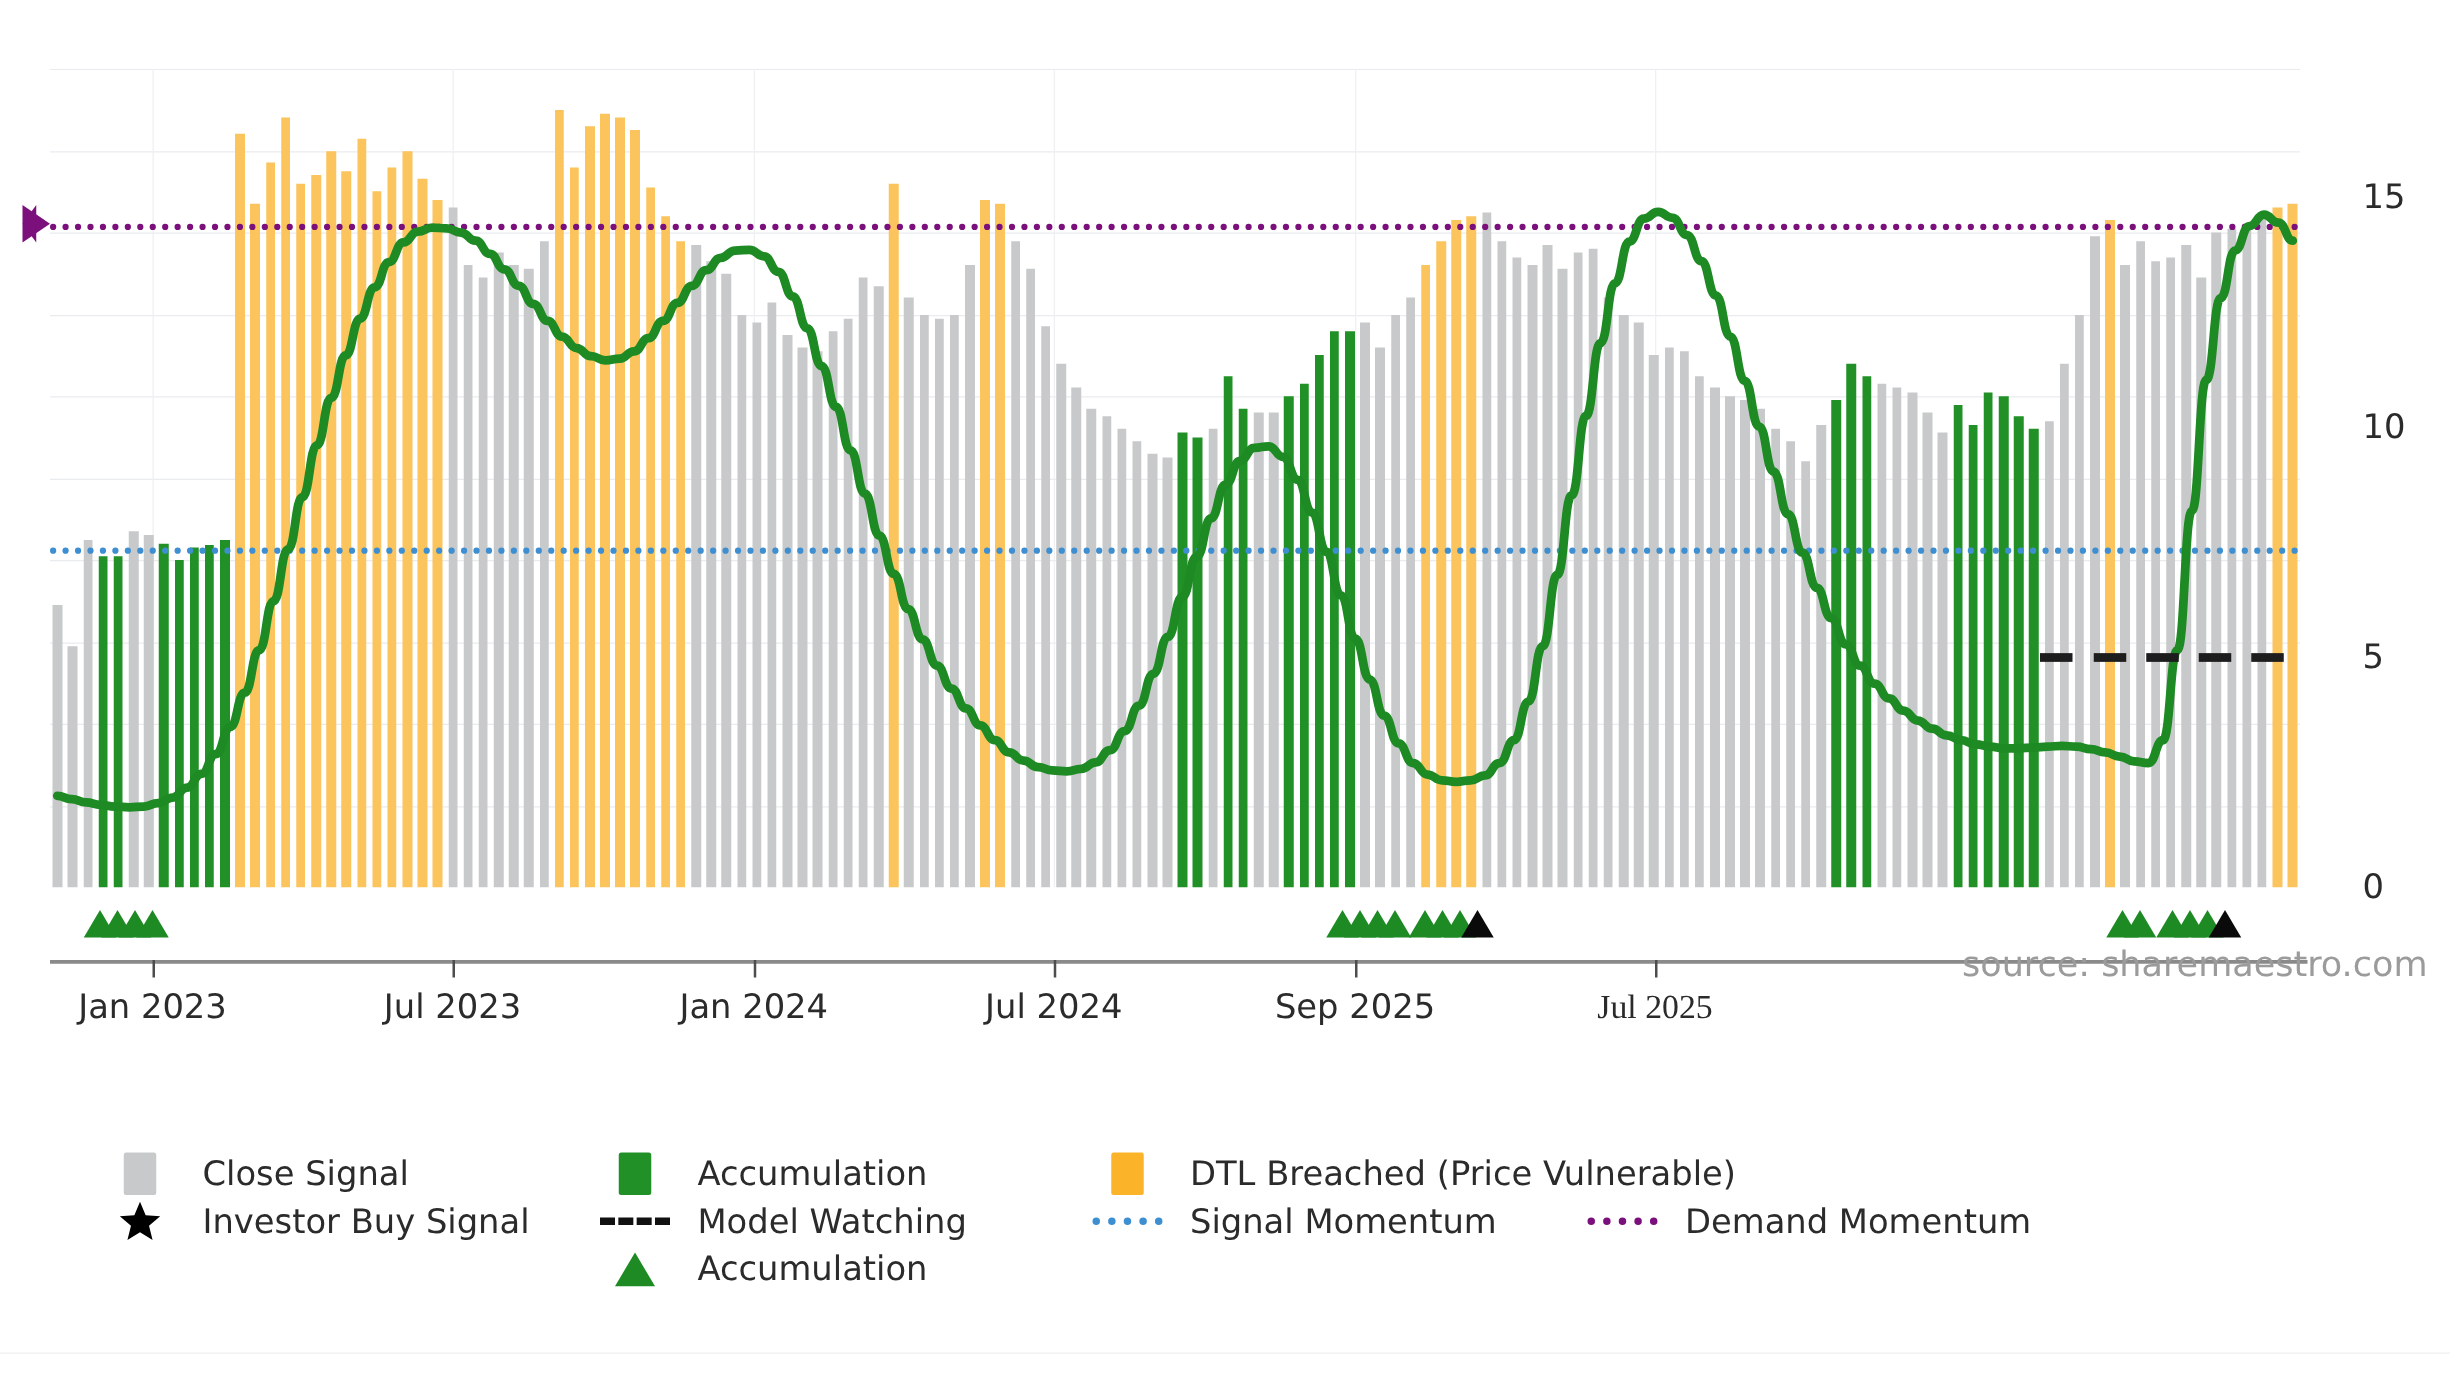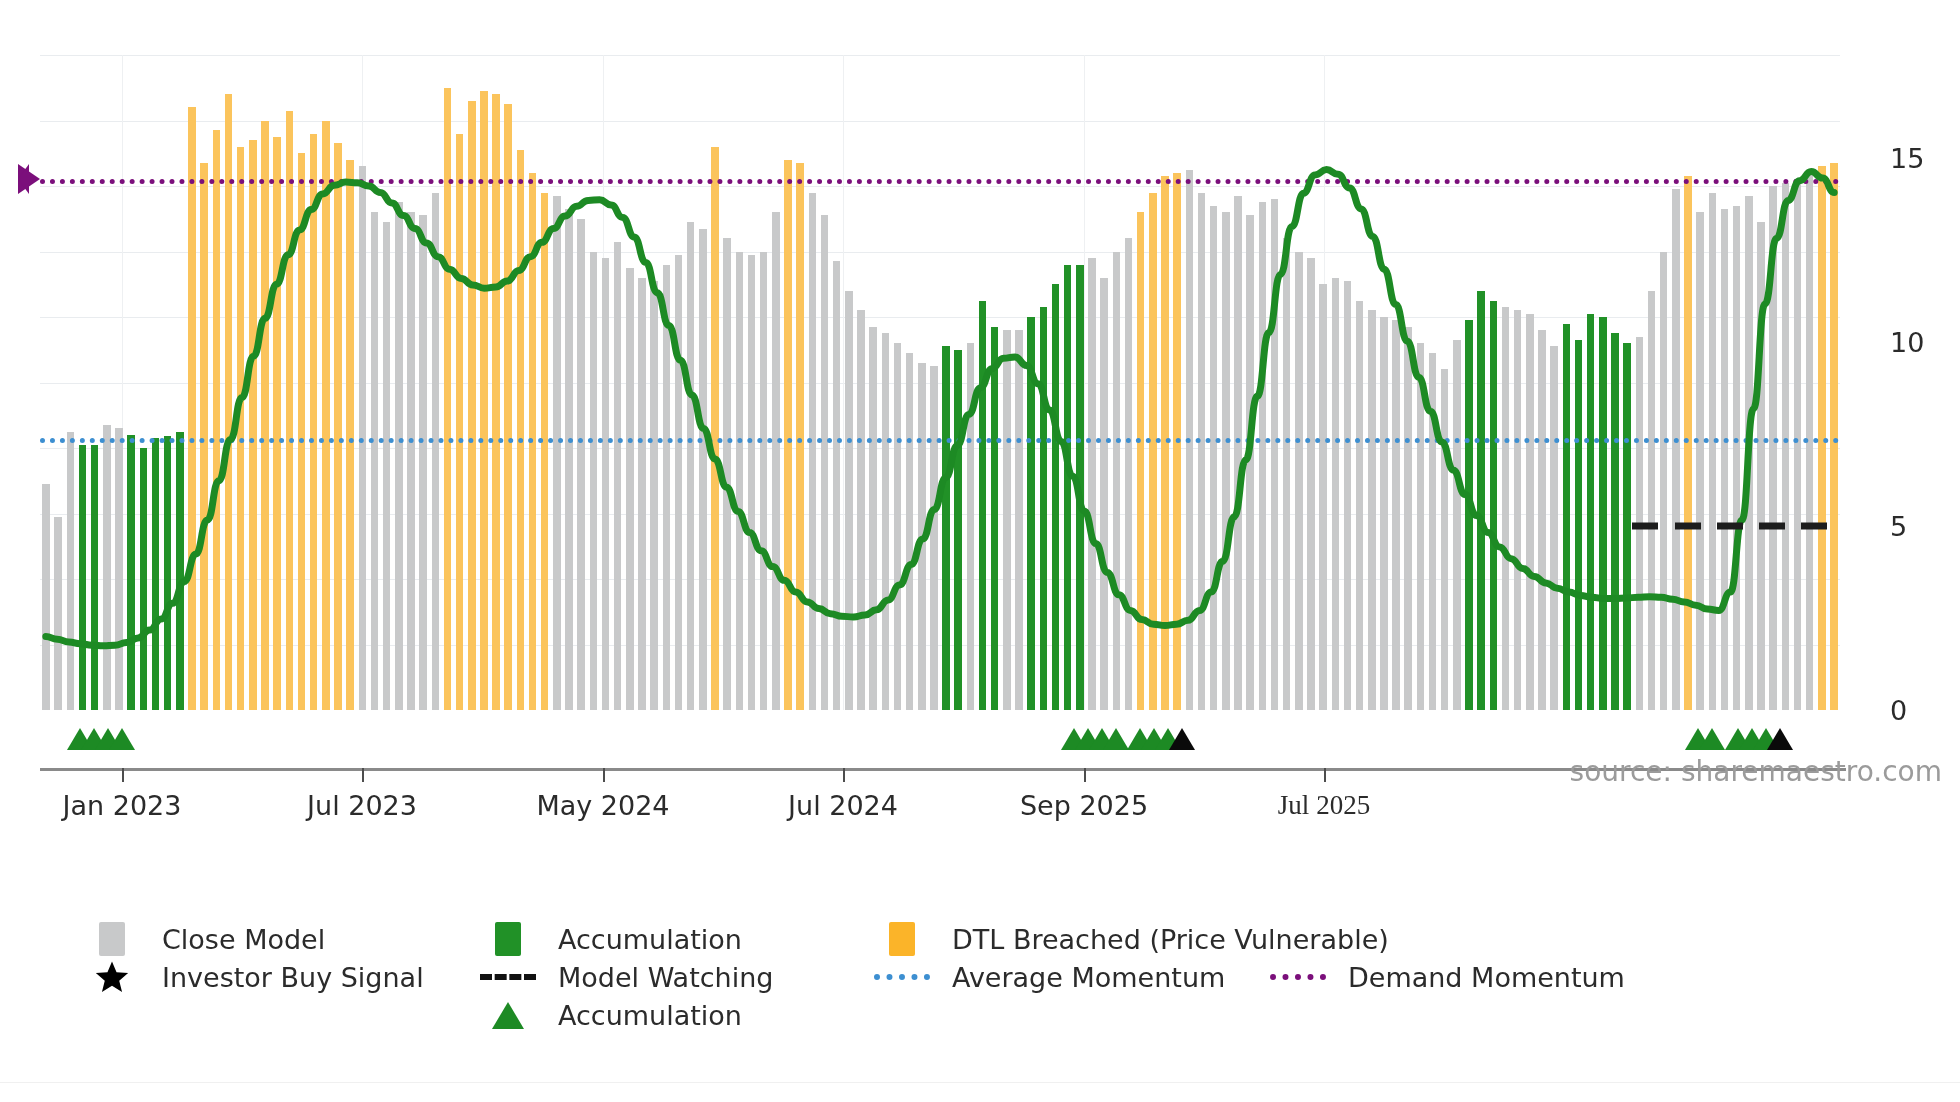--- a/index.html
+++ b/index.html
@@ -269,21 +269,21 @@
     <div class="diamond" id="demand-diamond" style="top: 124.45px; left: 0px;"></div>
   </div>
 
   <div id="xaxis"></div>
   <div id="xticks">
       <div class="xtick" style="left: 122px;"></div>
       <div class="xlabel" style="left: 122px;">Jan 2023</div>
       <div class="xtick" style="left: 362px;"></div>
       <div class="xlabel" style="left: 362px;">Jul 2023</div>
       <div class="xtick" style="left: 603px;"></div>
-      <div class="xlabel" style="left: 603px;">May 2024</div>
+      <div class="xlabel" style="left: 603px;">Jan 2024</div>
       <div class="xtick" style="left: 843px;"></div>
       <div class="xlabel" style="left: 843px;">Jul 2024</div>
       <div class="xtick" style="left: 1084px;"></div>
       <div class="xlabel" style="left: 1084px;">Sep 2025</div>
       <div class="xtick" style="left: 1324px;"></div>
       <div class="xlabel" style="left: 1324px; font-family: Liberation Serif, serif;">Jul 2025</div>
     </div>
   <div id="tribar">
       <div class="tri green" style="left: 67px; top: 728px;"></div>
       <div class="tri green" style="left: 81px; top: 728px;"></div>
@@ -306,21 +306,21 @@
     </div>
 
   <div id="source">source: sharemaestro.com</div>
 
   <div id="legend">
     <div class="leg-row">
         <div class="leg-item" style="left: 0px;">
           <div class="sw-wrap">
             <div class="sw-rect" style="background:#c8c9ca"></div>
           </div>
-          <span class="lab">Close Model</span>
+          <span class="lab">Close Signal</span>
         </div>
         <div class="leg-item" style="left: 396px;">
           <div class="sw-wrap">
             <div class="sw-rect" style="background:#219127"></div>
           </div>
           <span class="lab">Accumulation</span>
         </div>
         <div class="leg-item" style="left: 790px;">
           <div class="sw-wrap">
             <div class="sw-rect" style="background:#fbb429"></div>
@@ -340,21 +340,21 @@
         <div class="leg-item" style="left: 396px;">
           <div class="sw-wrap">
             <div class="sw-dashed-blk"></div>
           </div>
           <span class="lab">Model Watching</span>
         </div>
         <div class="leg-item" style="left: 790px;">
           <div class="sw-wrap">
             <div class="sw-dash" style="border-top-color:#3d8fd1"></div>
           </div>
-          <span class="lab">Average Momentum</span>
+          <span class="lab">Signal Momentum</span>
         </div>
         <div class="leg-item" style="left: 1186px;">
           <div class="sw-wrap">
             <div class="sw-dash" style="border-top-color:#7b0f7b"></div>
           </div>
           <span class="lab">Demand Momentum</span>
         </div>
       </div>
     <div class="leg-row">
         <div class="leg-item" style="left: 396px;">

